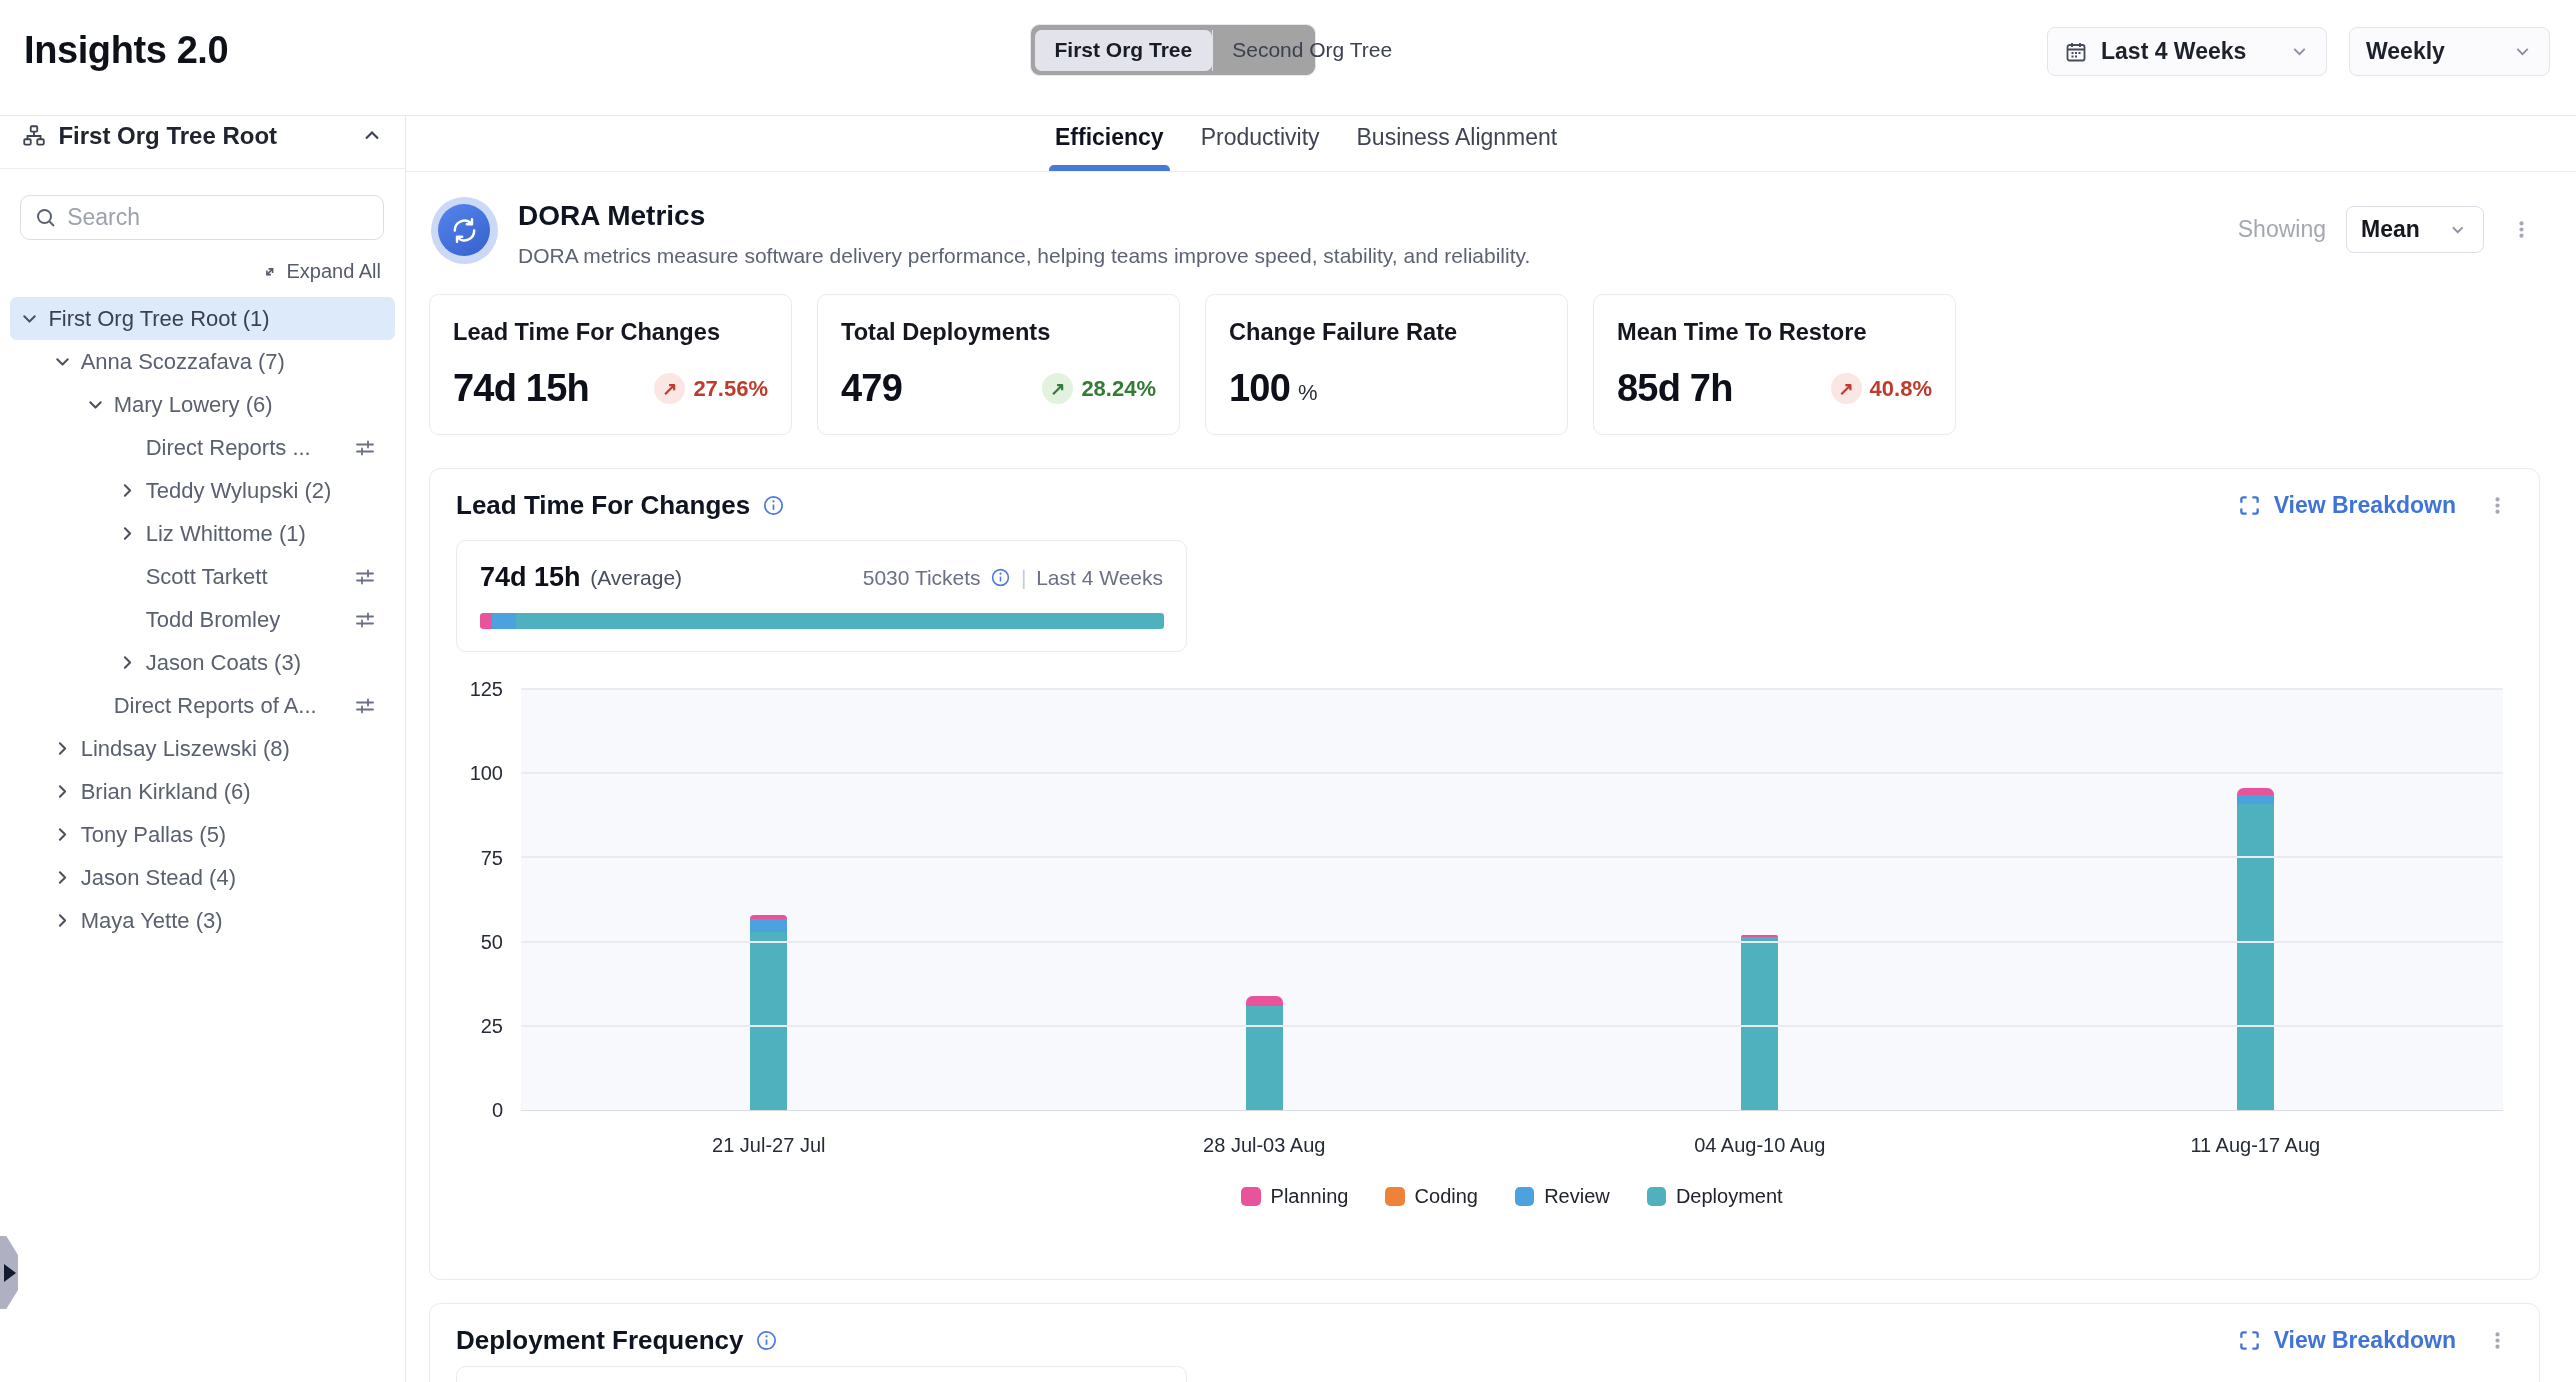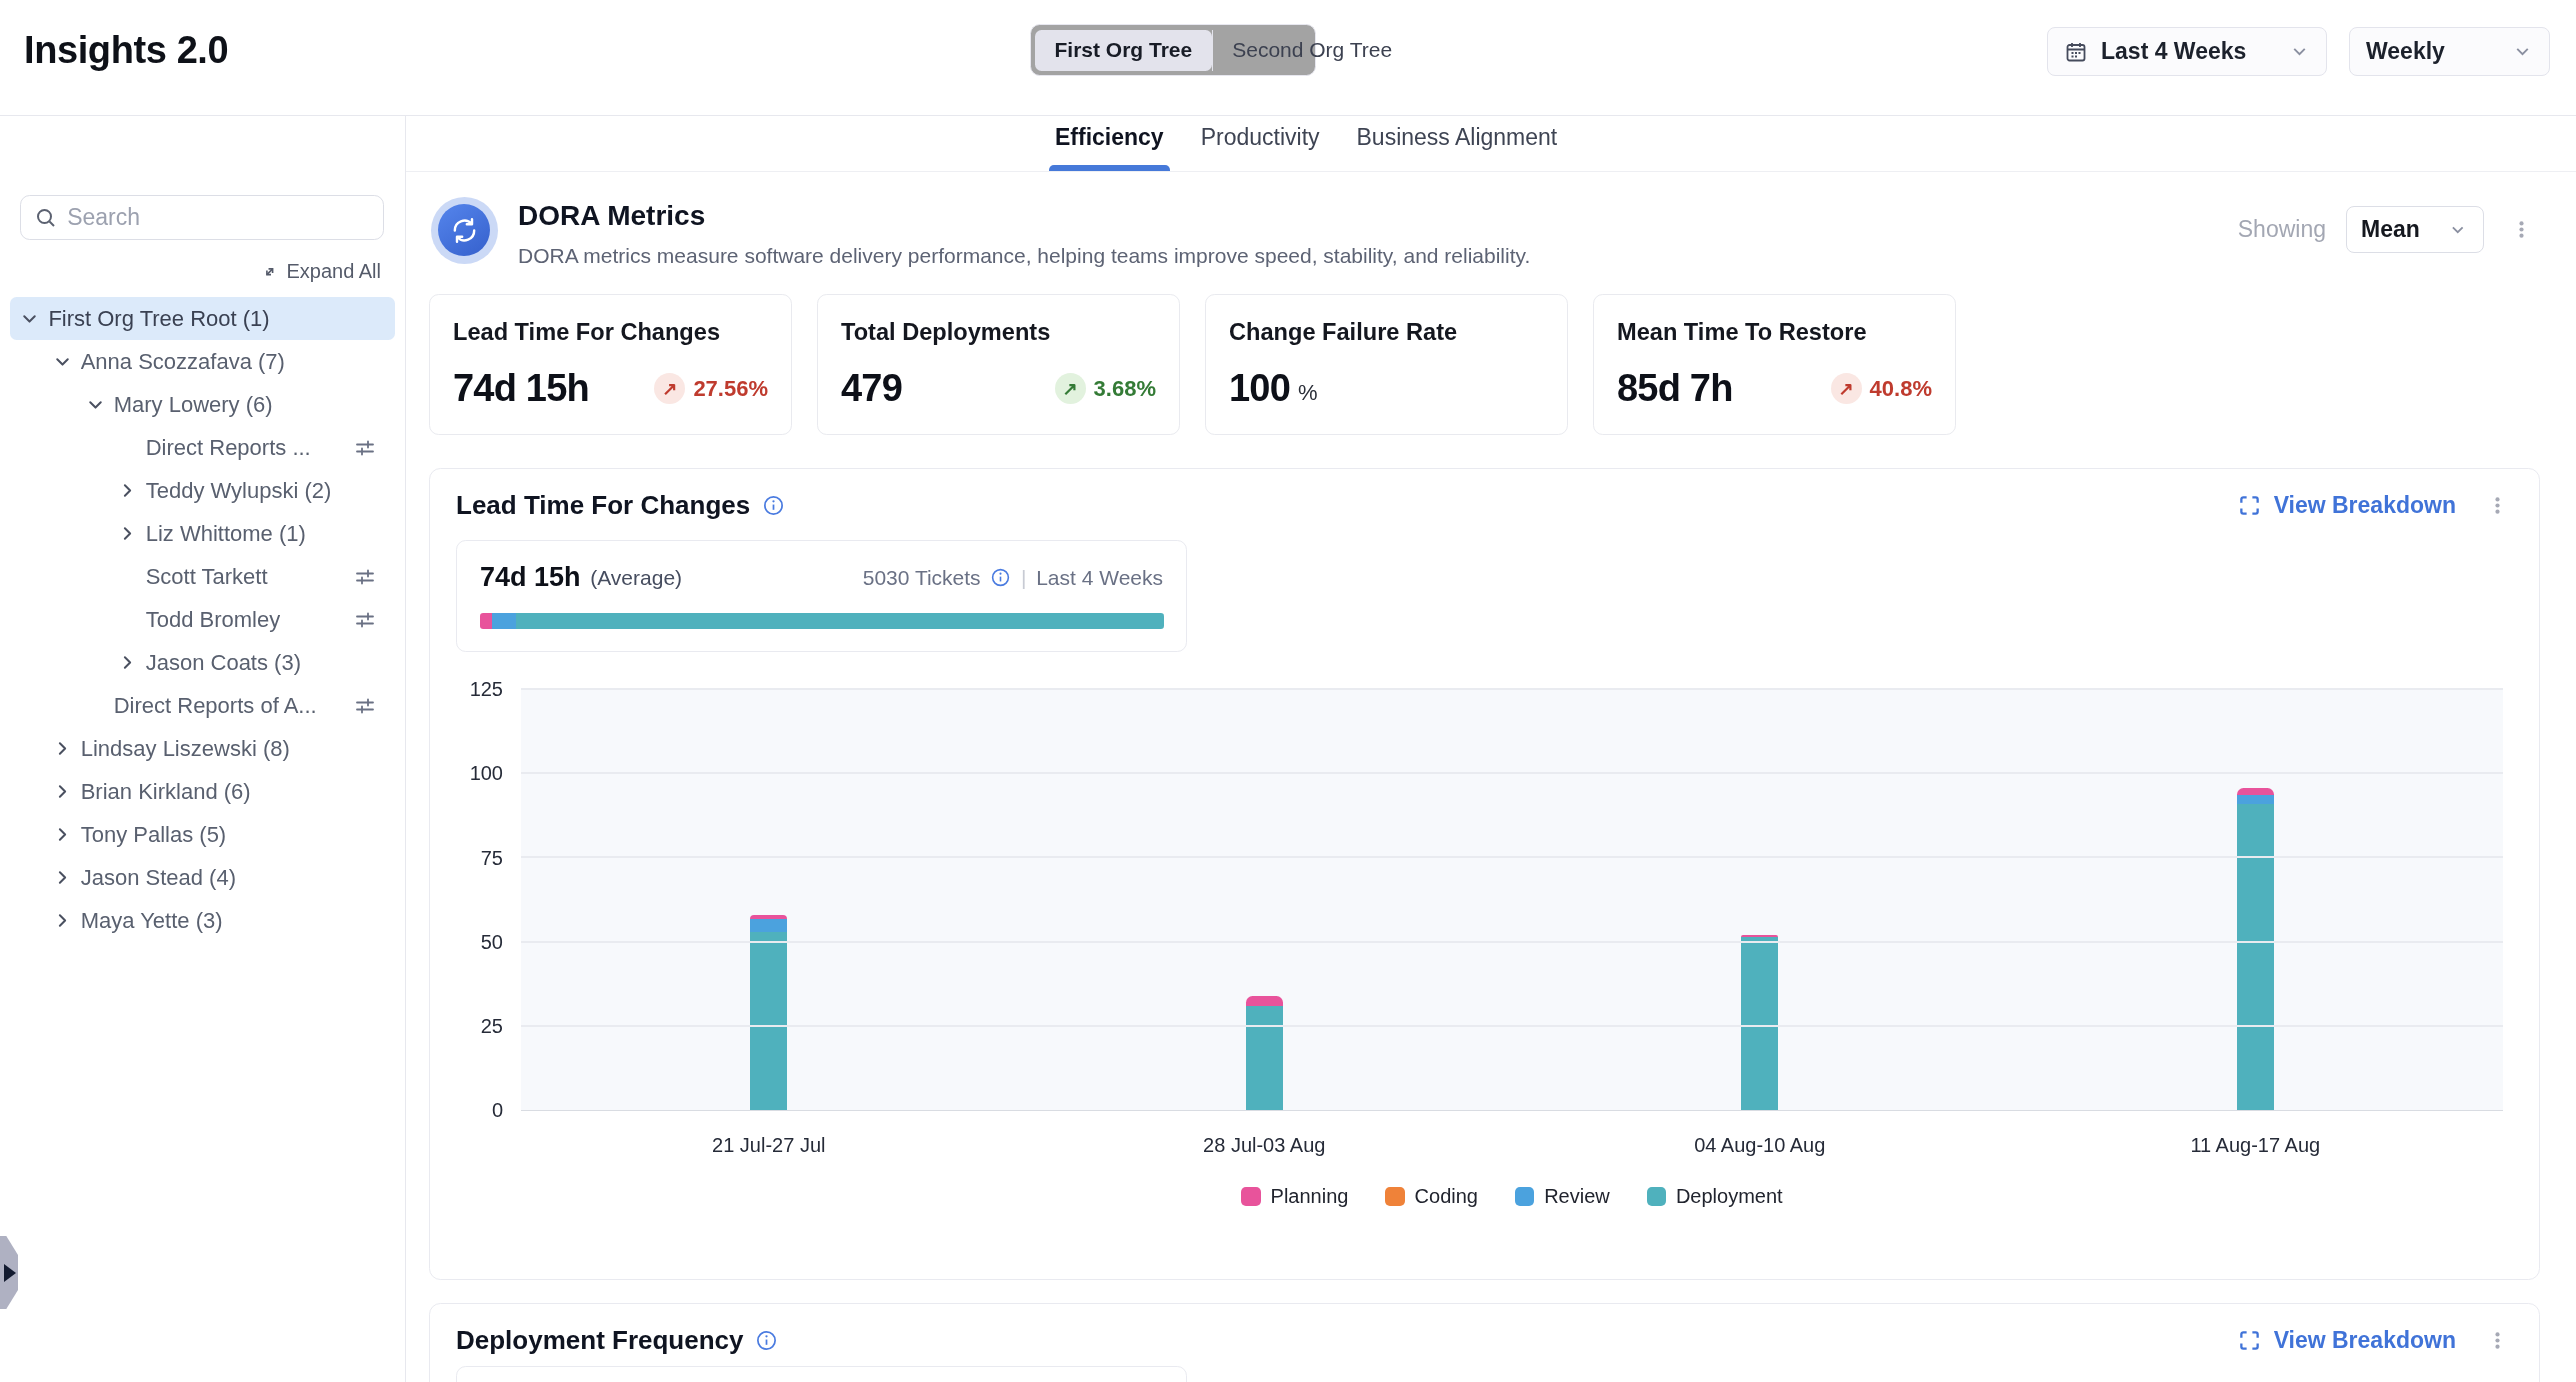--- a/index.html
+++ b/index.html
@@ -162,20 +162,37 @@
       <span class="spacer"></span>
       <span>
         <svg class="icon" width="21" height="21" viewBox="0 0 24 24" fill="none" stroke="#8A8FA0" stroke-width="2.2">
             <path d="M6 9l6 6 6-6"></path>
           </svg>
       </span>
     </div>
   </header>
 
   <aside class="sidebar">
+    <div class="side-head">
+      <span>
+        <svg class="icon" width="26" height="26" viewBox="0 0 24 24" fill="none" stroke="#3E4453" stroke-width="1.7">
+          <rect x="9" y="3" width="6" height="5" rx="1"></rect>
+            <rect x="3" y="15" width="6" height="5" rx="1"></rect>
+          <rect x="15" y="15" width="6" height="5" rx="1"></rect>
+            <path d="M12 8v4M6 15v-3h12v3"></path>
+        </svg>
+      </span>
+      <span class="t">First Org Tree Root</span>
+      <span class="spacer"></span>
+      <span>
+        <svg class="icon" width="24" height="24" viewBox="0 0 24 24" fill="none" stroke="#3E4453" stroke-width="2.2">
+            <path d="M6 14.5l6-6 6 6"></path>
+          </svg>
+      </span>
+    </div>
     <div class="search-box">
       <span>
         <svg class="icon" width="24" height="24" viewBox="0 0 24 24" fill="none" stroke="#5B6170" stroke-width="2">
             <circle cx="10.5" cy="10.5" r="6.5"></circle>
             <path d="M15.5 15.5L20 20"></path>
           </svg>
       </span>
       <input type="text" placeholder="Search" style="">
     </div>
     <div class="expand-all">
@@ -374,21 +391,21 @@
             <div class="pct">27.56%</div>
           </div>
         </div>
       </div>
       <div class="metric-card">
         <div class="mt">Total Deployments</div>
         <div class="vrow">
           <div class="val">479</div>
           <div class="delta good">
             <div class="circ">↗</div>
-            <div class="pct">3.68%</div>
+            <div class="pct">28.24%</div>
           </div>
         </div>
       </div>
       <div class="metric-card">
         <div class="mt">Change Failure Rate</div>
         <div class="vrow">
           <div class="val">100</div>
           <div class="unit">%</div>
         </div>
       </div>

